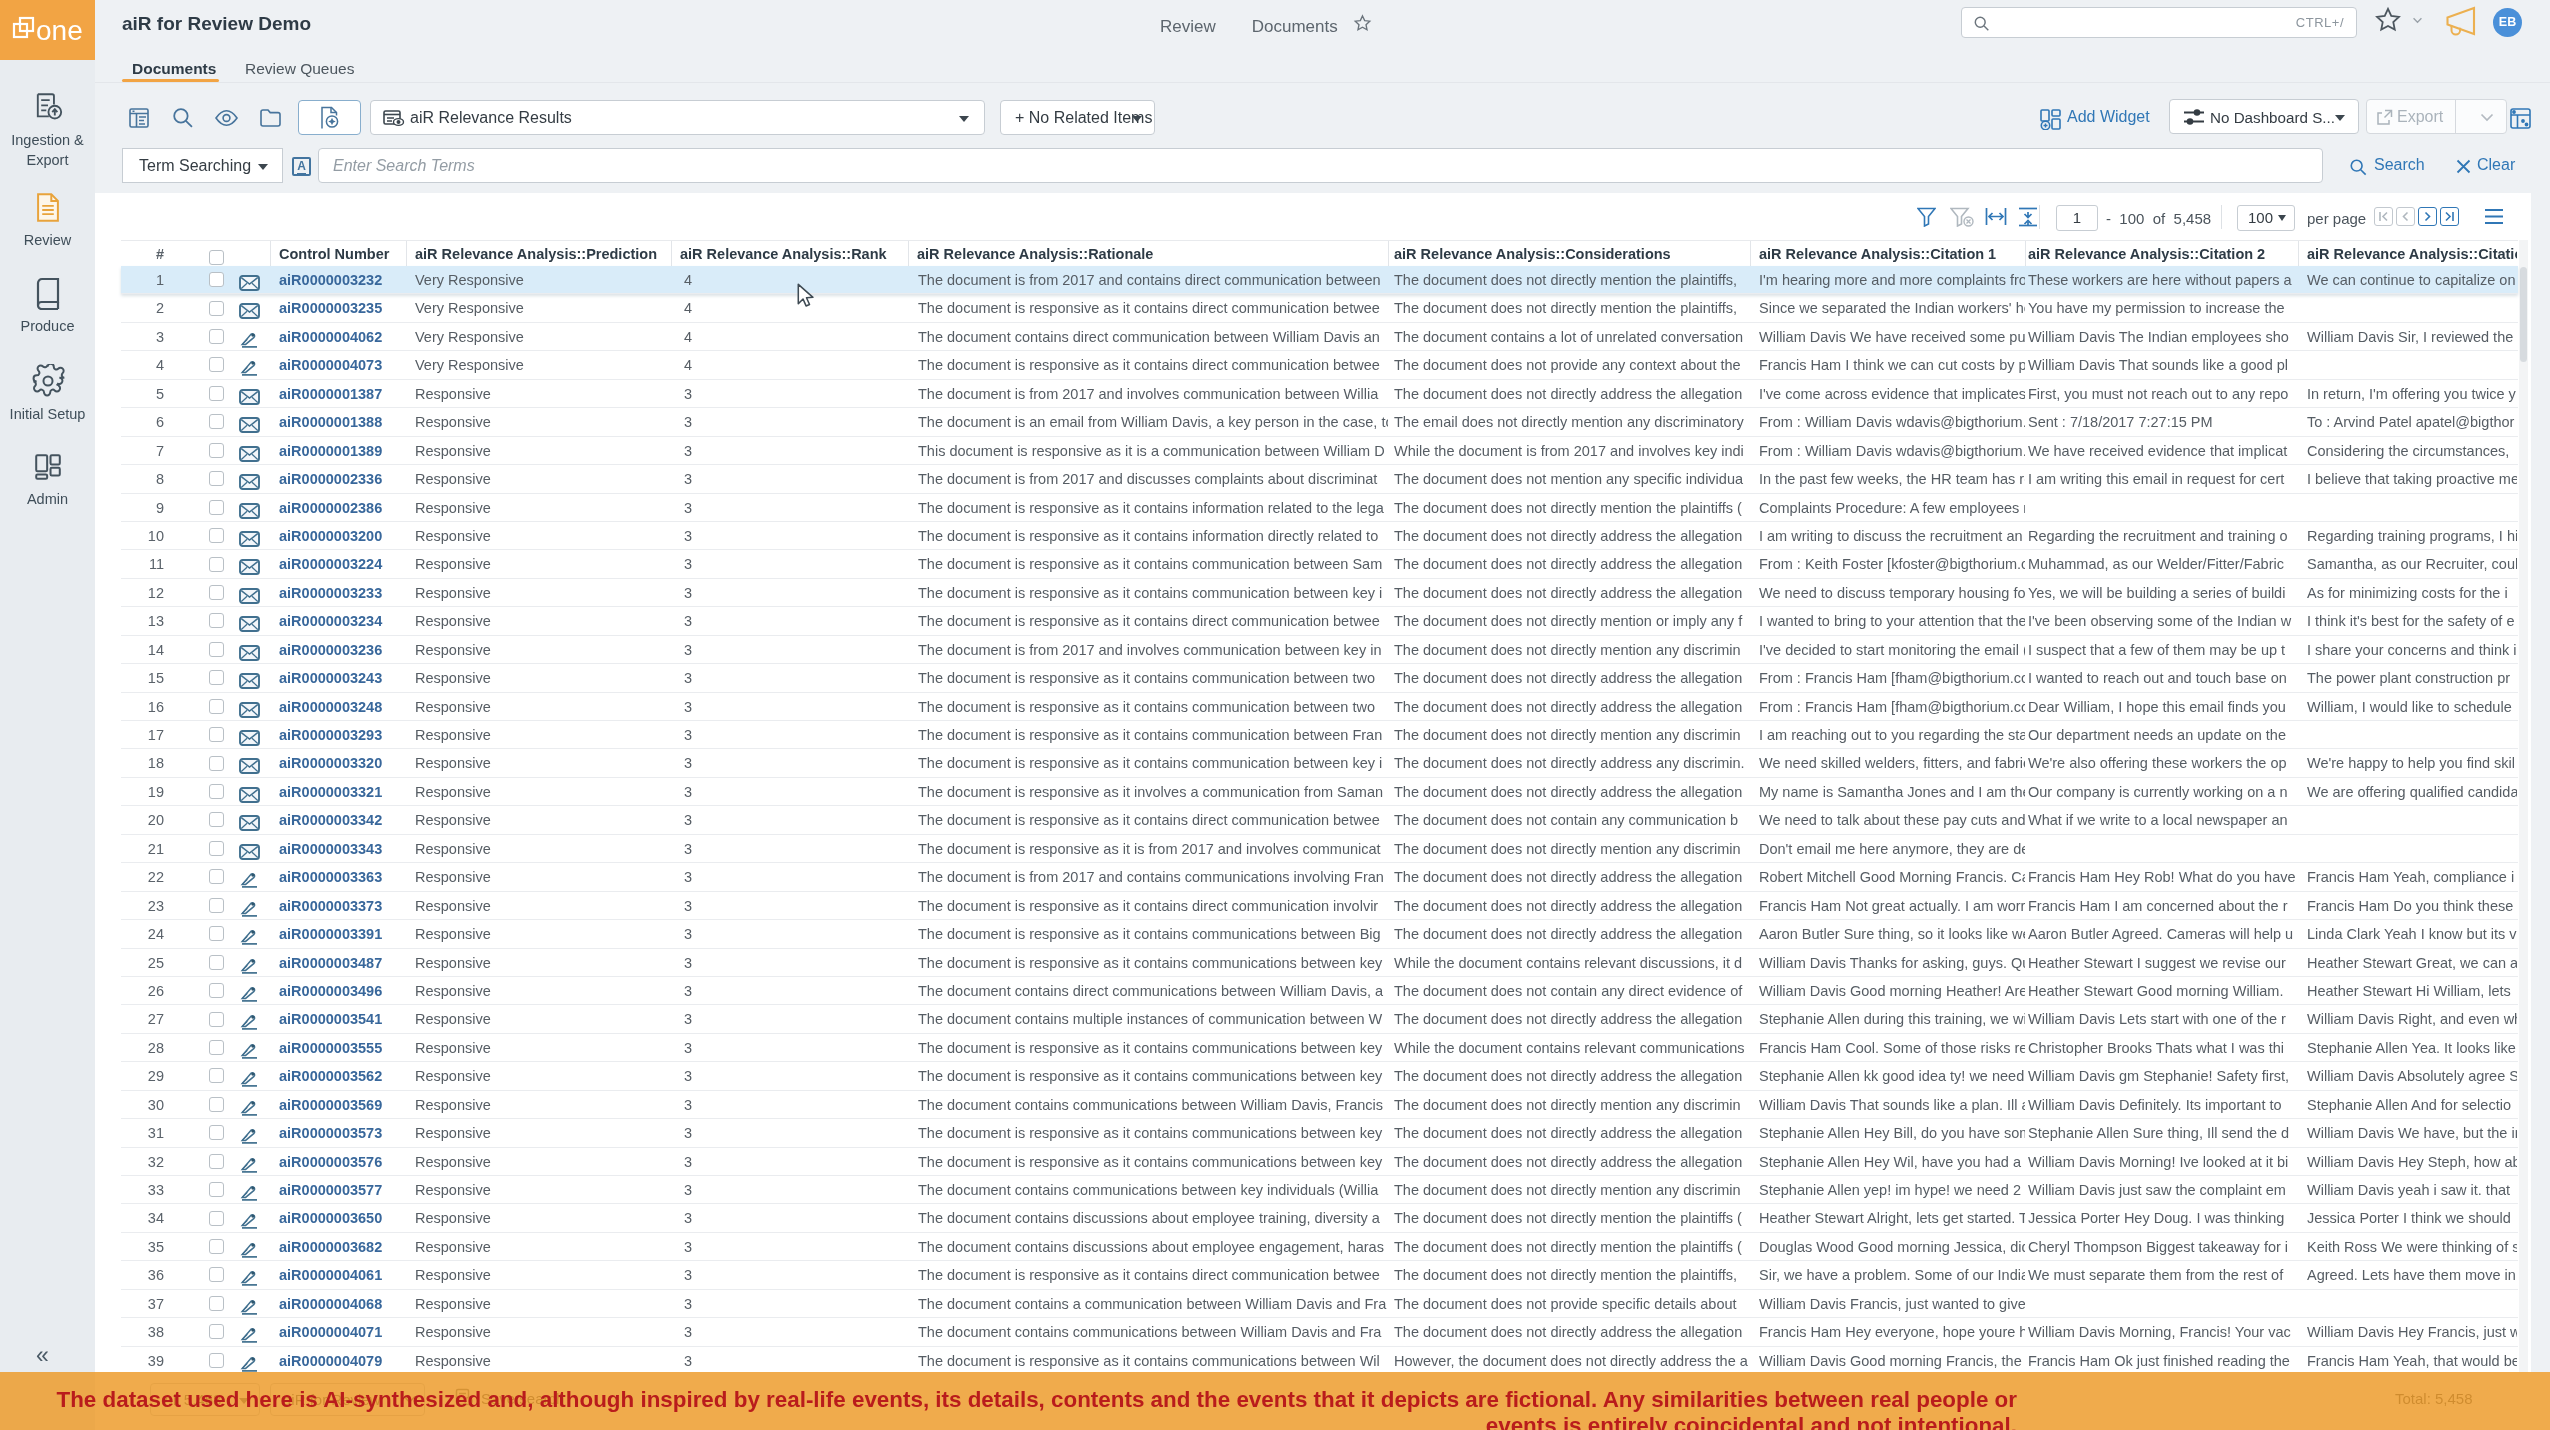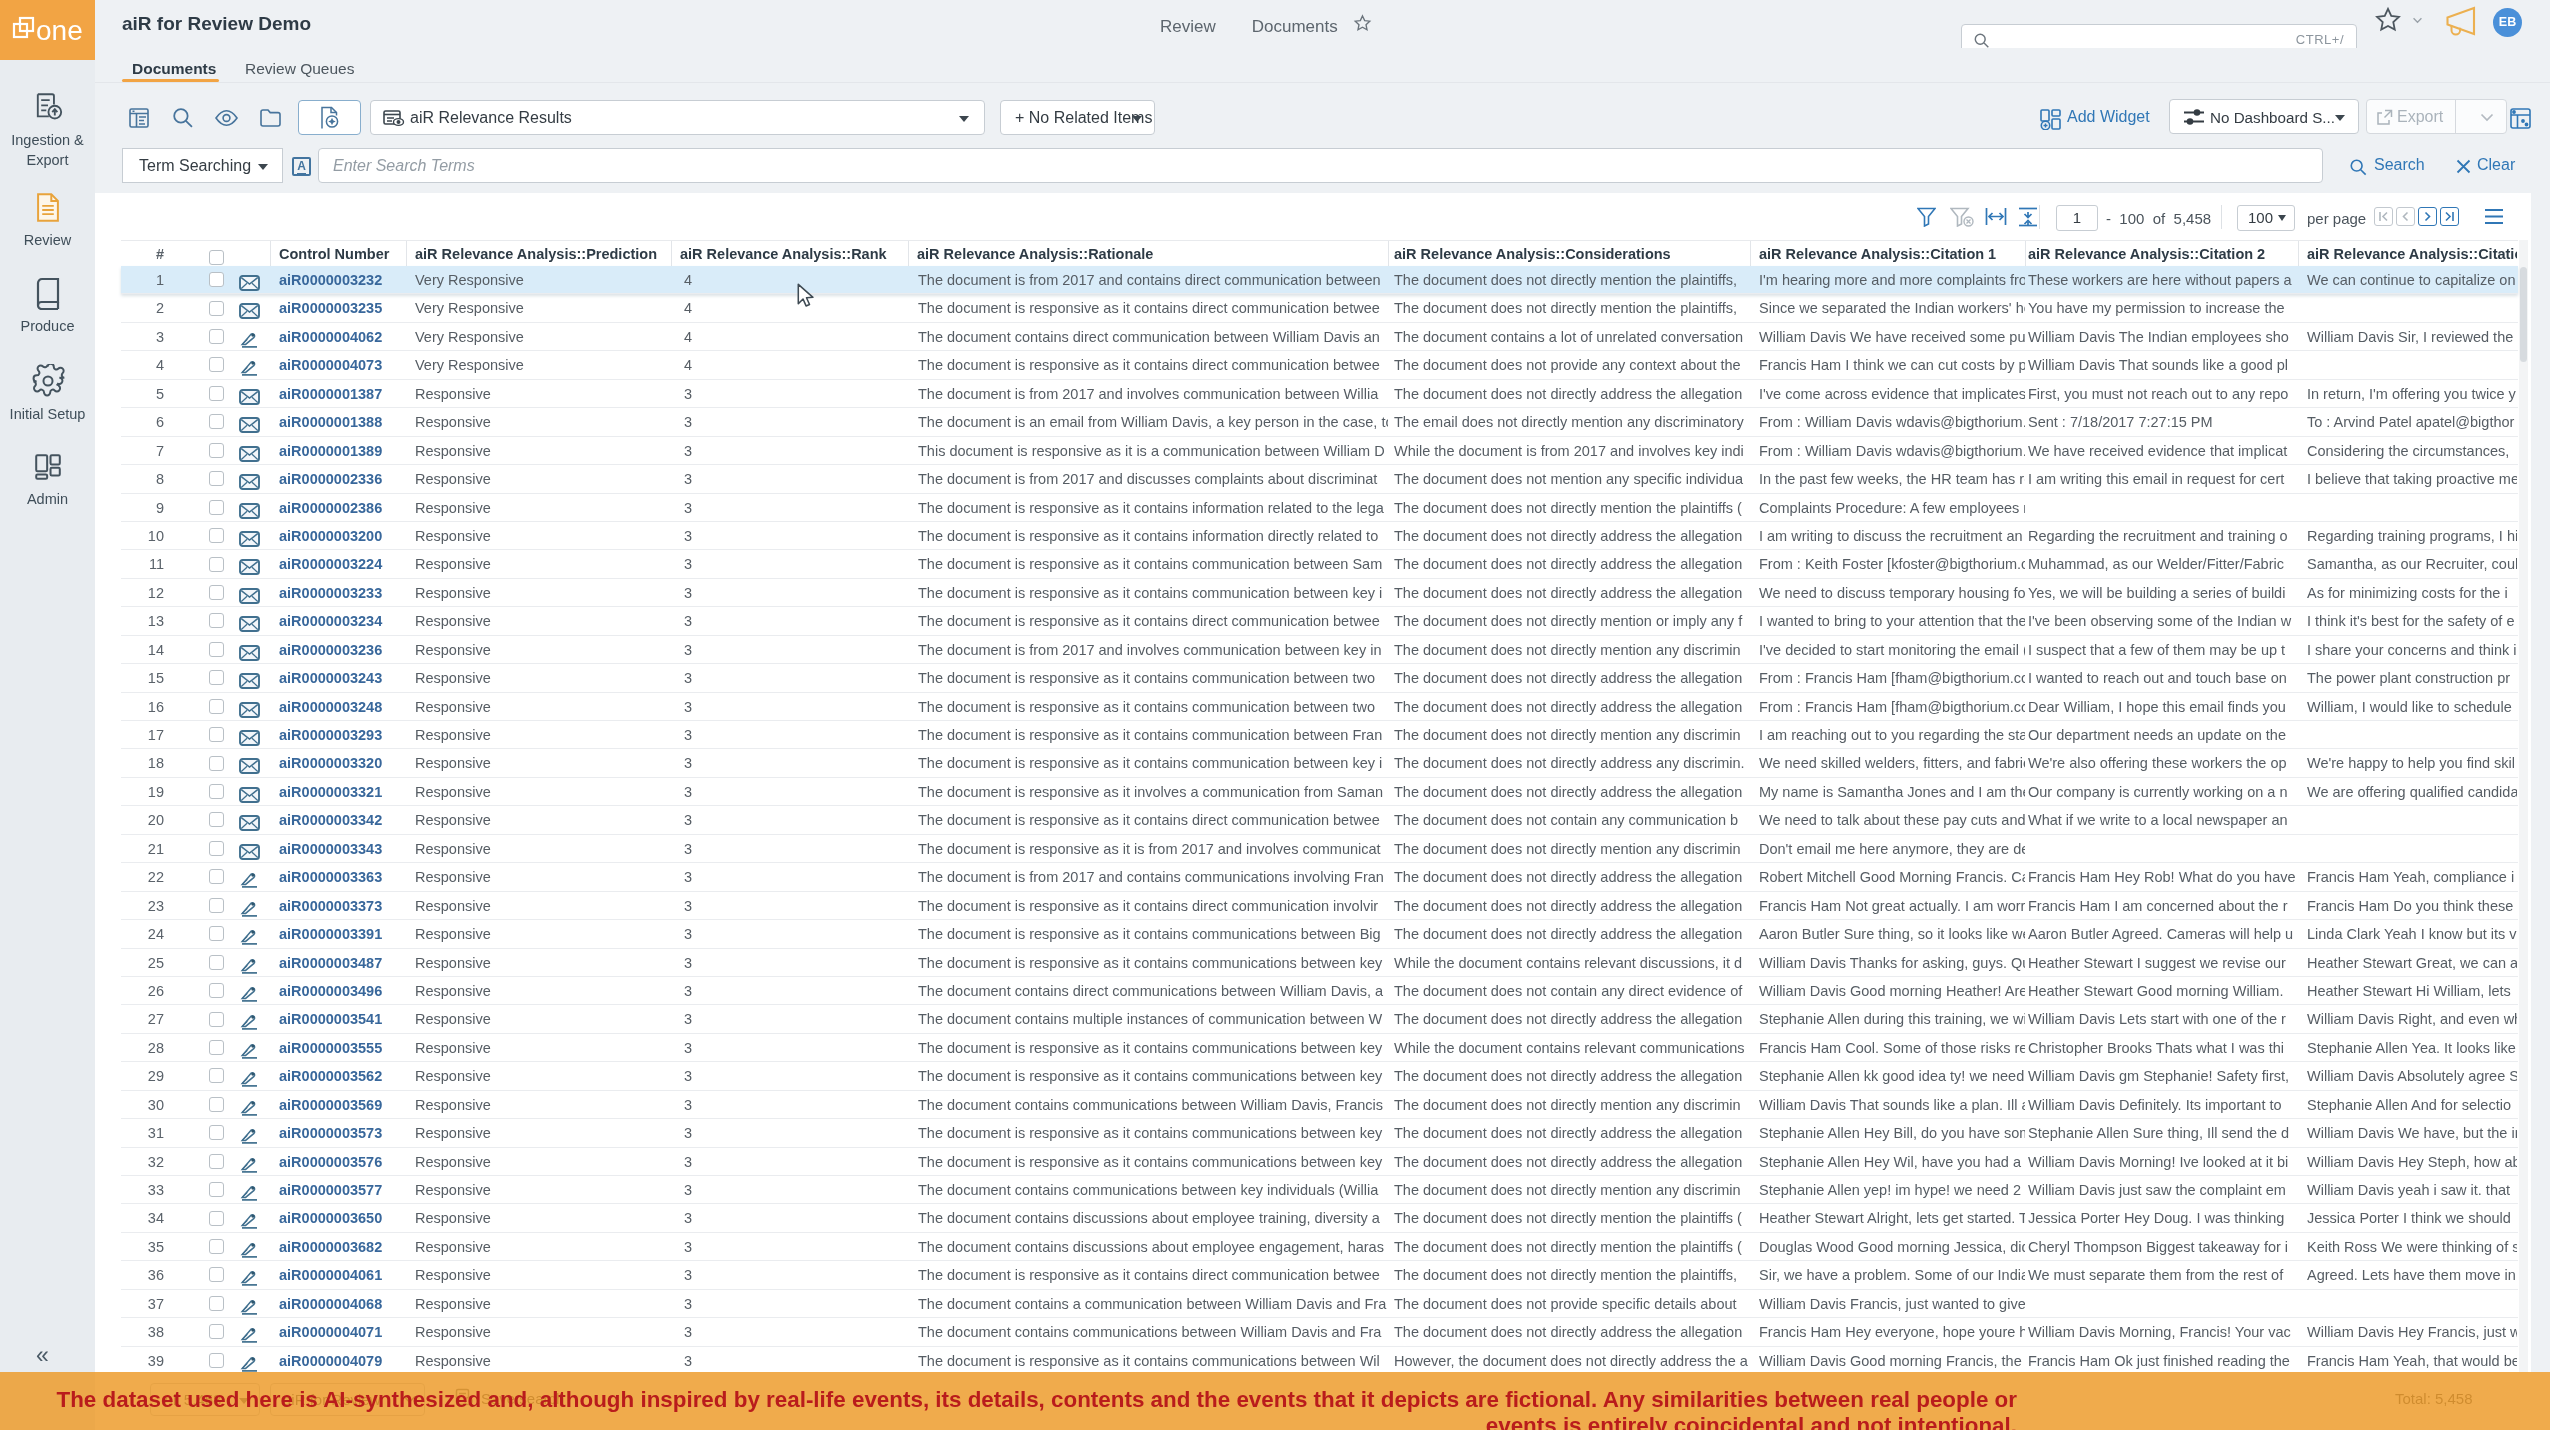--- a/index.html
+++ b/index.html
@@ -11,21 +11,21 @@
 #sidebar { position:absolute; left:0; top:0; width:95px; height:1430px; background:#e8ecf0; }
 #logo { position:absolute; left:0; top:0; width:95px; height:60px; background:#f2a444; display:flex; align-items:center; justify-content:center; }
 .navitem { position:absolute; width:95px; text-align:center; color:#3f4e59; font-size:14.5px; }
 .navitem .lbl { margin-top:3px; line-height:20px; }
 #collapse { position:absolute; left:36px; top:1342px; color:#4a5a66; font-size:23px; }
 
 
 #title { position:absolute; left:122px; top:13px; font-size:19px; font-weight:bold; color:#2e3b46; }
 #crumb { position:absolute; top:14px; left:1160px; font-size:17px; color:#5d666e; }
 #crumb b { font-weight:normal; }
-#topsearch { position:absolute; left:1961px; top:7px; width:396px; height:31px; background:#fff; border:1px solid #c7cdd3; border-radius:4px;margin-top:17px; }
+#topsearch { position:absolute; left:1961px; top:7px; width:396px; height:31px; background:#fff; border:1px solid #c7cdd3; border-radius:4px; }
 #topsearch .ctrl { position:absolute; right:12px; top:7px; font-size:13px; color:#8d969e; letter-spacing:0.5px; }
 
 
 #tabs { position:absolute; left:95px; top:48px; right:0; height:35px; border-bottom:1px solid #e3e6ea; background:#eef1f4;}
 .tab { position:absolute; top:12px; font-size:15.5px; }
 #tab1 { left:132px; font-weight:bold; color:#2e3b46; }
 #tab2 { left:245px; color:#4c565e; }
 #tabline { position:absolute; left:122px; top:79px; width:97px; height:3px; background:#f2a444; border-radius:2px; }
 
 

